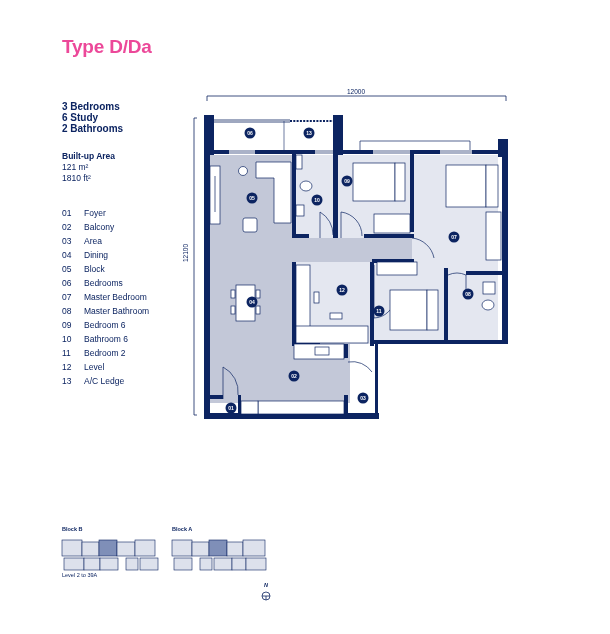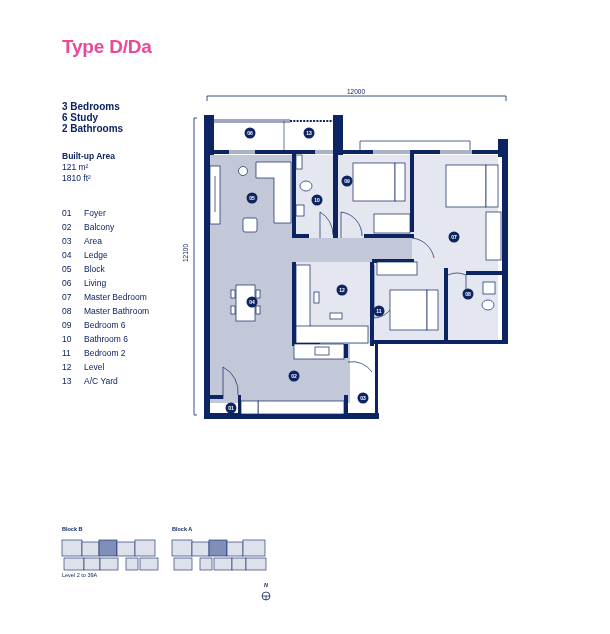--- a/index.html
+++ b/index.html
@@ -43,29 +43,29 @@
   <div class="row">
       <span class="num">02</span>
       <span>Balcony</span>
     </div>
   <div class="row">
       <span class="num">03</span>
       <span>Area</span>
     </div>
   <div class="row">
       <span class="num">04</span>
-      <span>Ledge</span>
+      <span>Dining</span>
     </div>
   <div class="row">
       <span class="num">05</span>
       <span>Block</span>
     </div>
   <div class="row">
       <span class="num">06</span>
-      <span>Living</span>
+      <span>Bedrooms</span>
     </div>
   <div class="row">
       <span class="num">07</span>
       <span>Master Bedroom</span>
     </div>
   <div class="row">
       <span class="num">08</span>
       <span>Master Bathroom</span>
     </div>
   <div class="row">
@@ -79,21 +79,21 @@
   <div class="row">
       <span class="num">11</span>
       <span>Bedroom 2</span>
     </div>
   <div class="row">
       <span class="num">12</span>
       <span>Level</span>
     </div>
   <div class="row">
       <span class="num">13</span>
-      <span>A/C Yard</span>
+      <span>A/C Ledge</span>
     </div>
 </div>
 
 <div class="dim-top">12000</div>
 <div class="dim-left">12100</div>
 
 <svg class="plan" width="610" height="634" viewBox="0 0 610 634">
 
   <g stroke="#0c2461" stroke-width="0.8" fill="none">
     <polyline points="207,101 207,96 506,96 506,101"></polyline>

